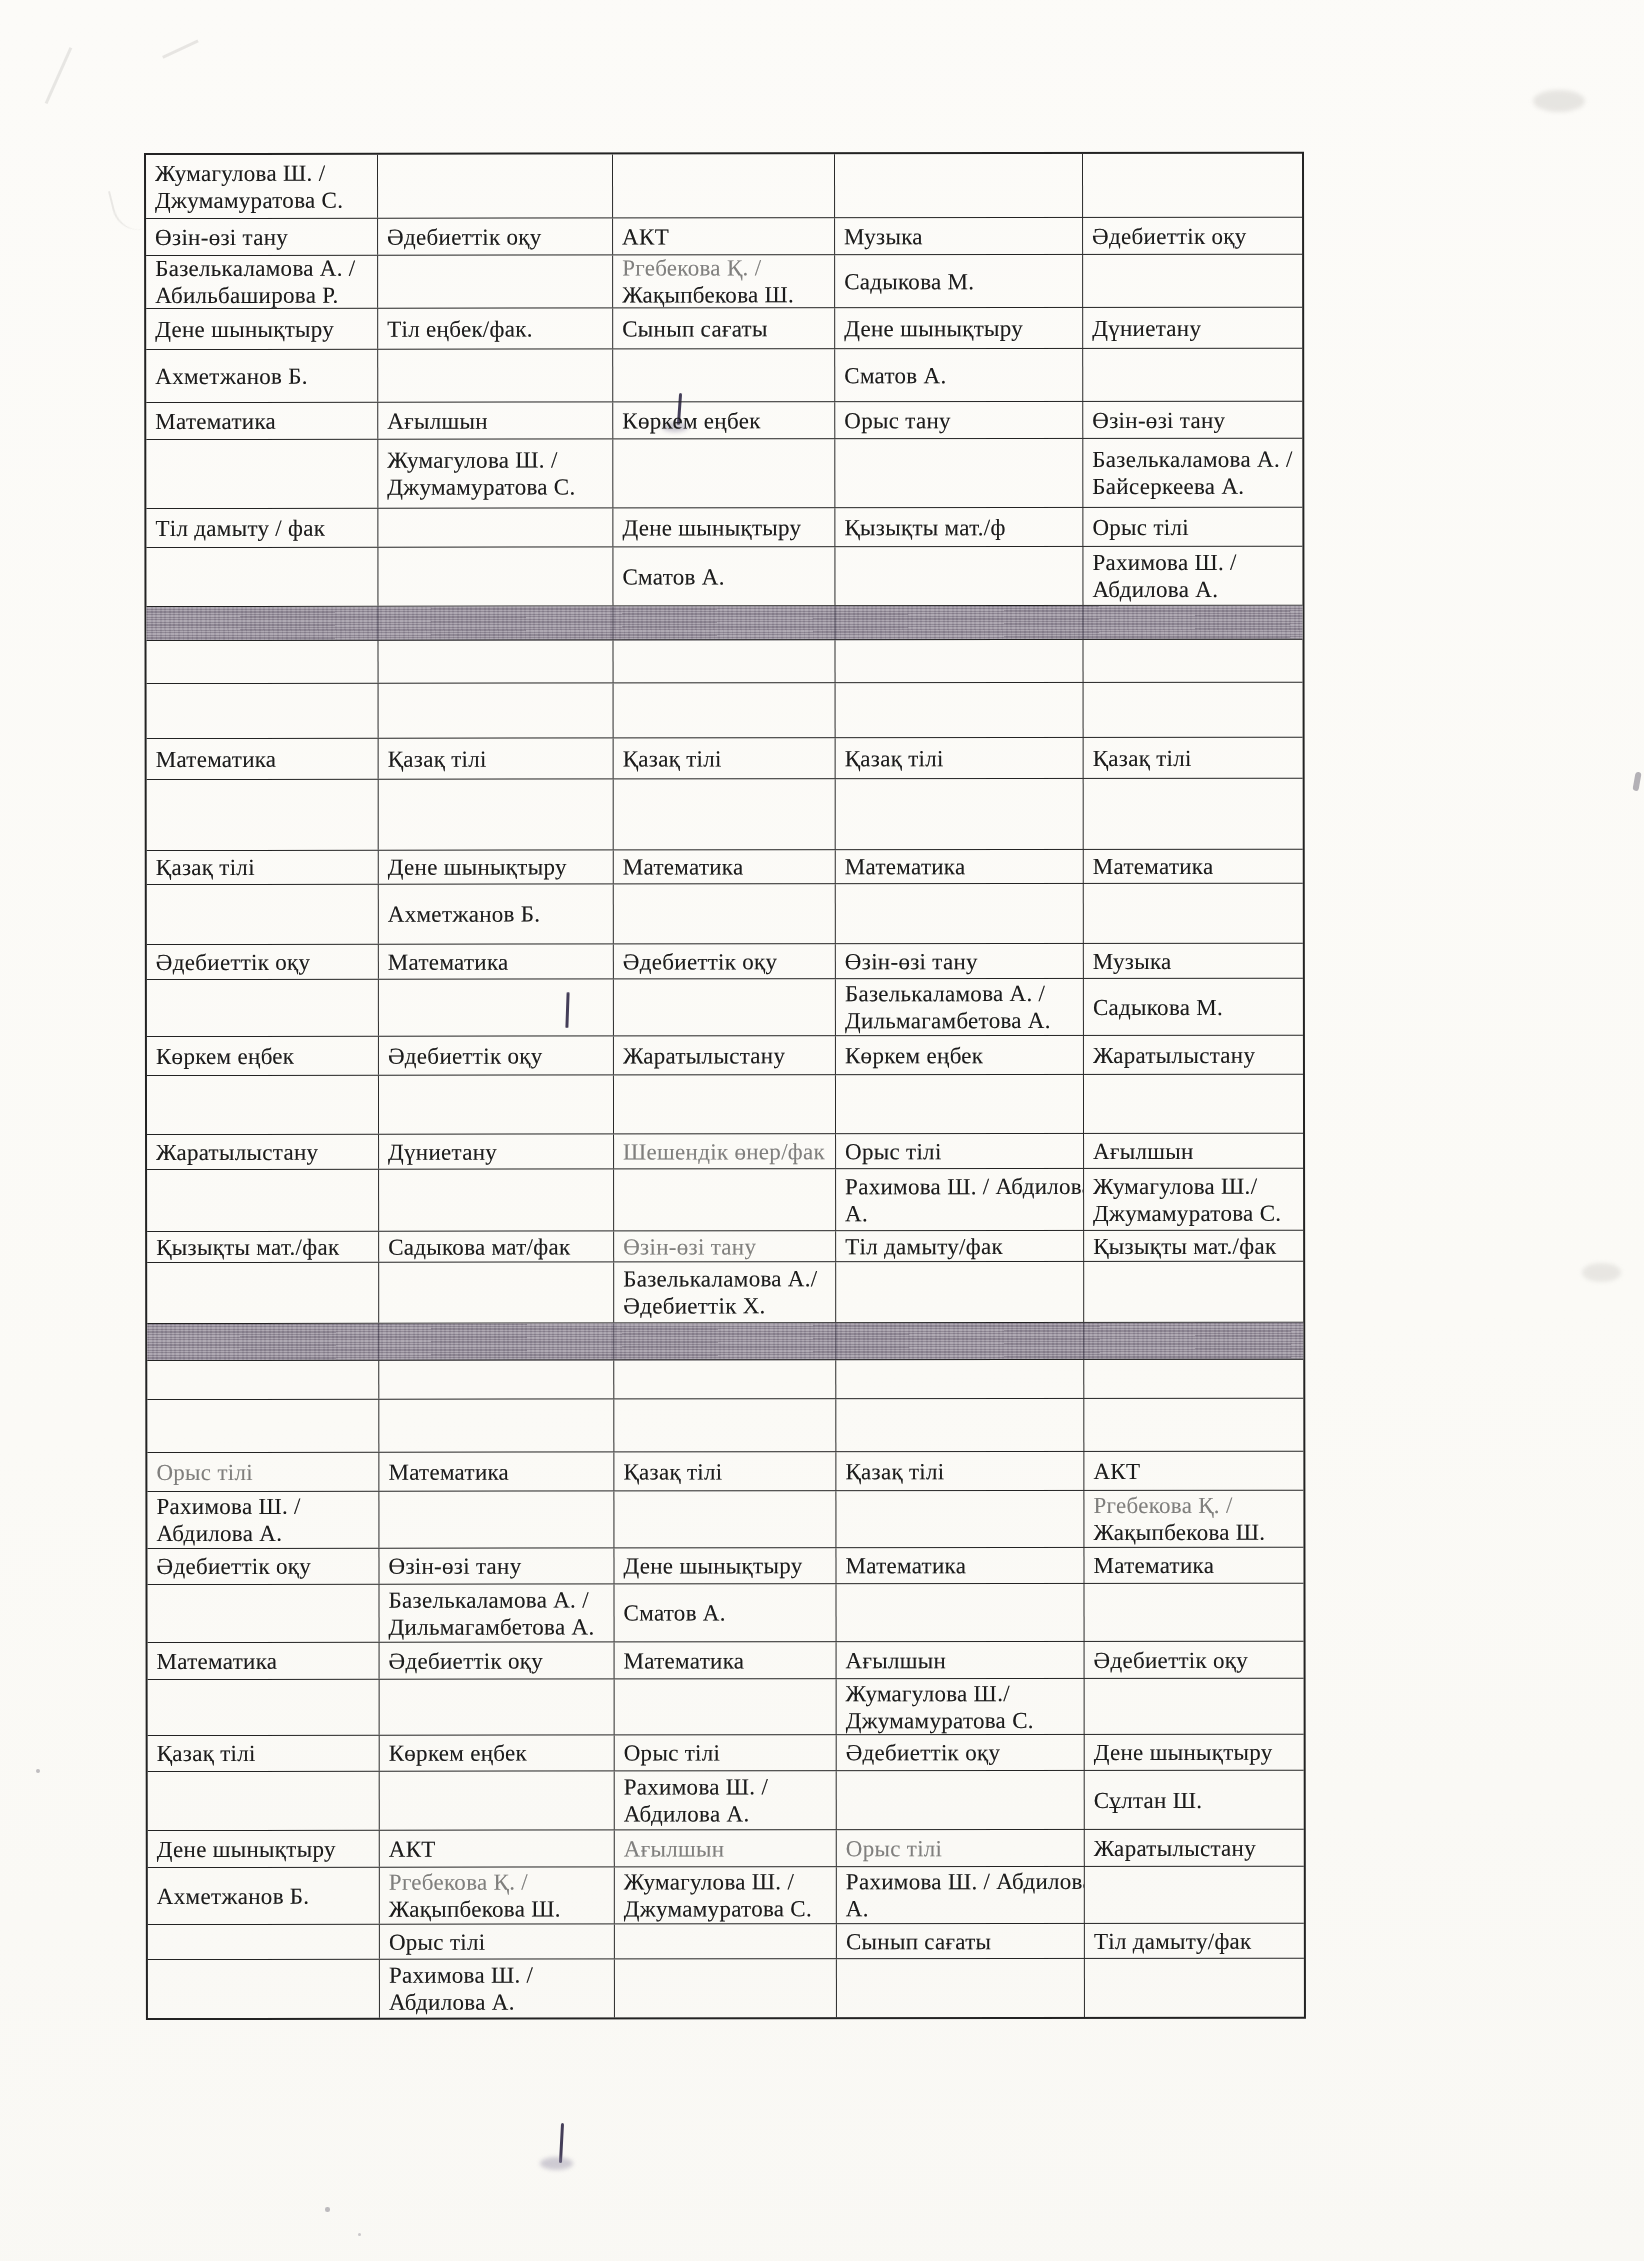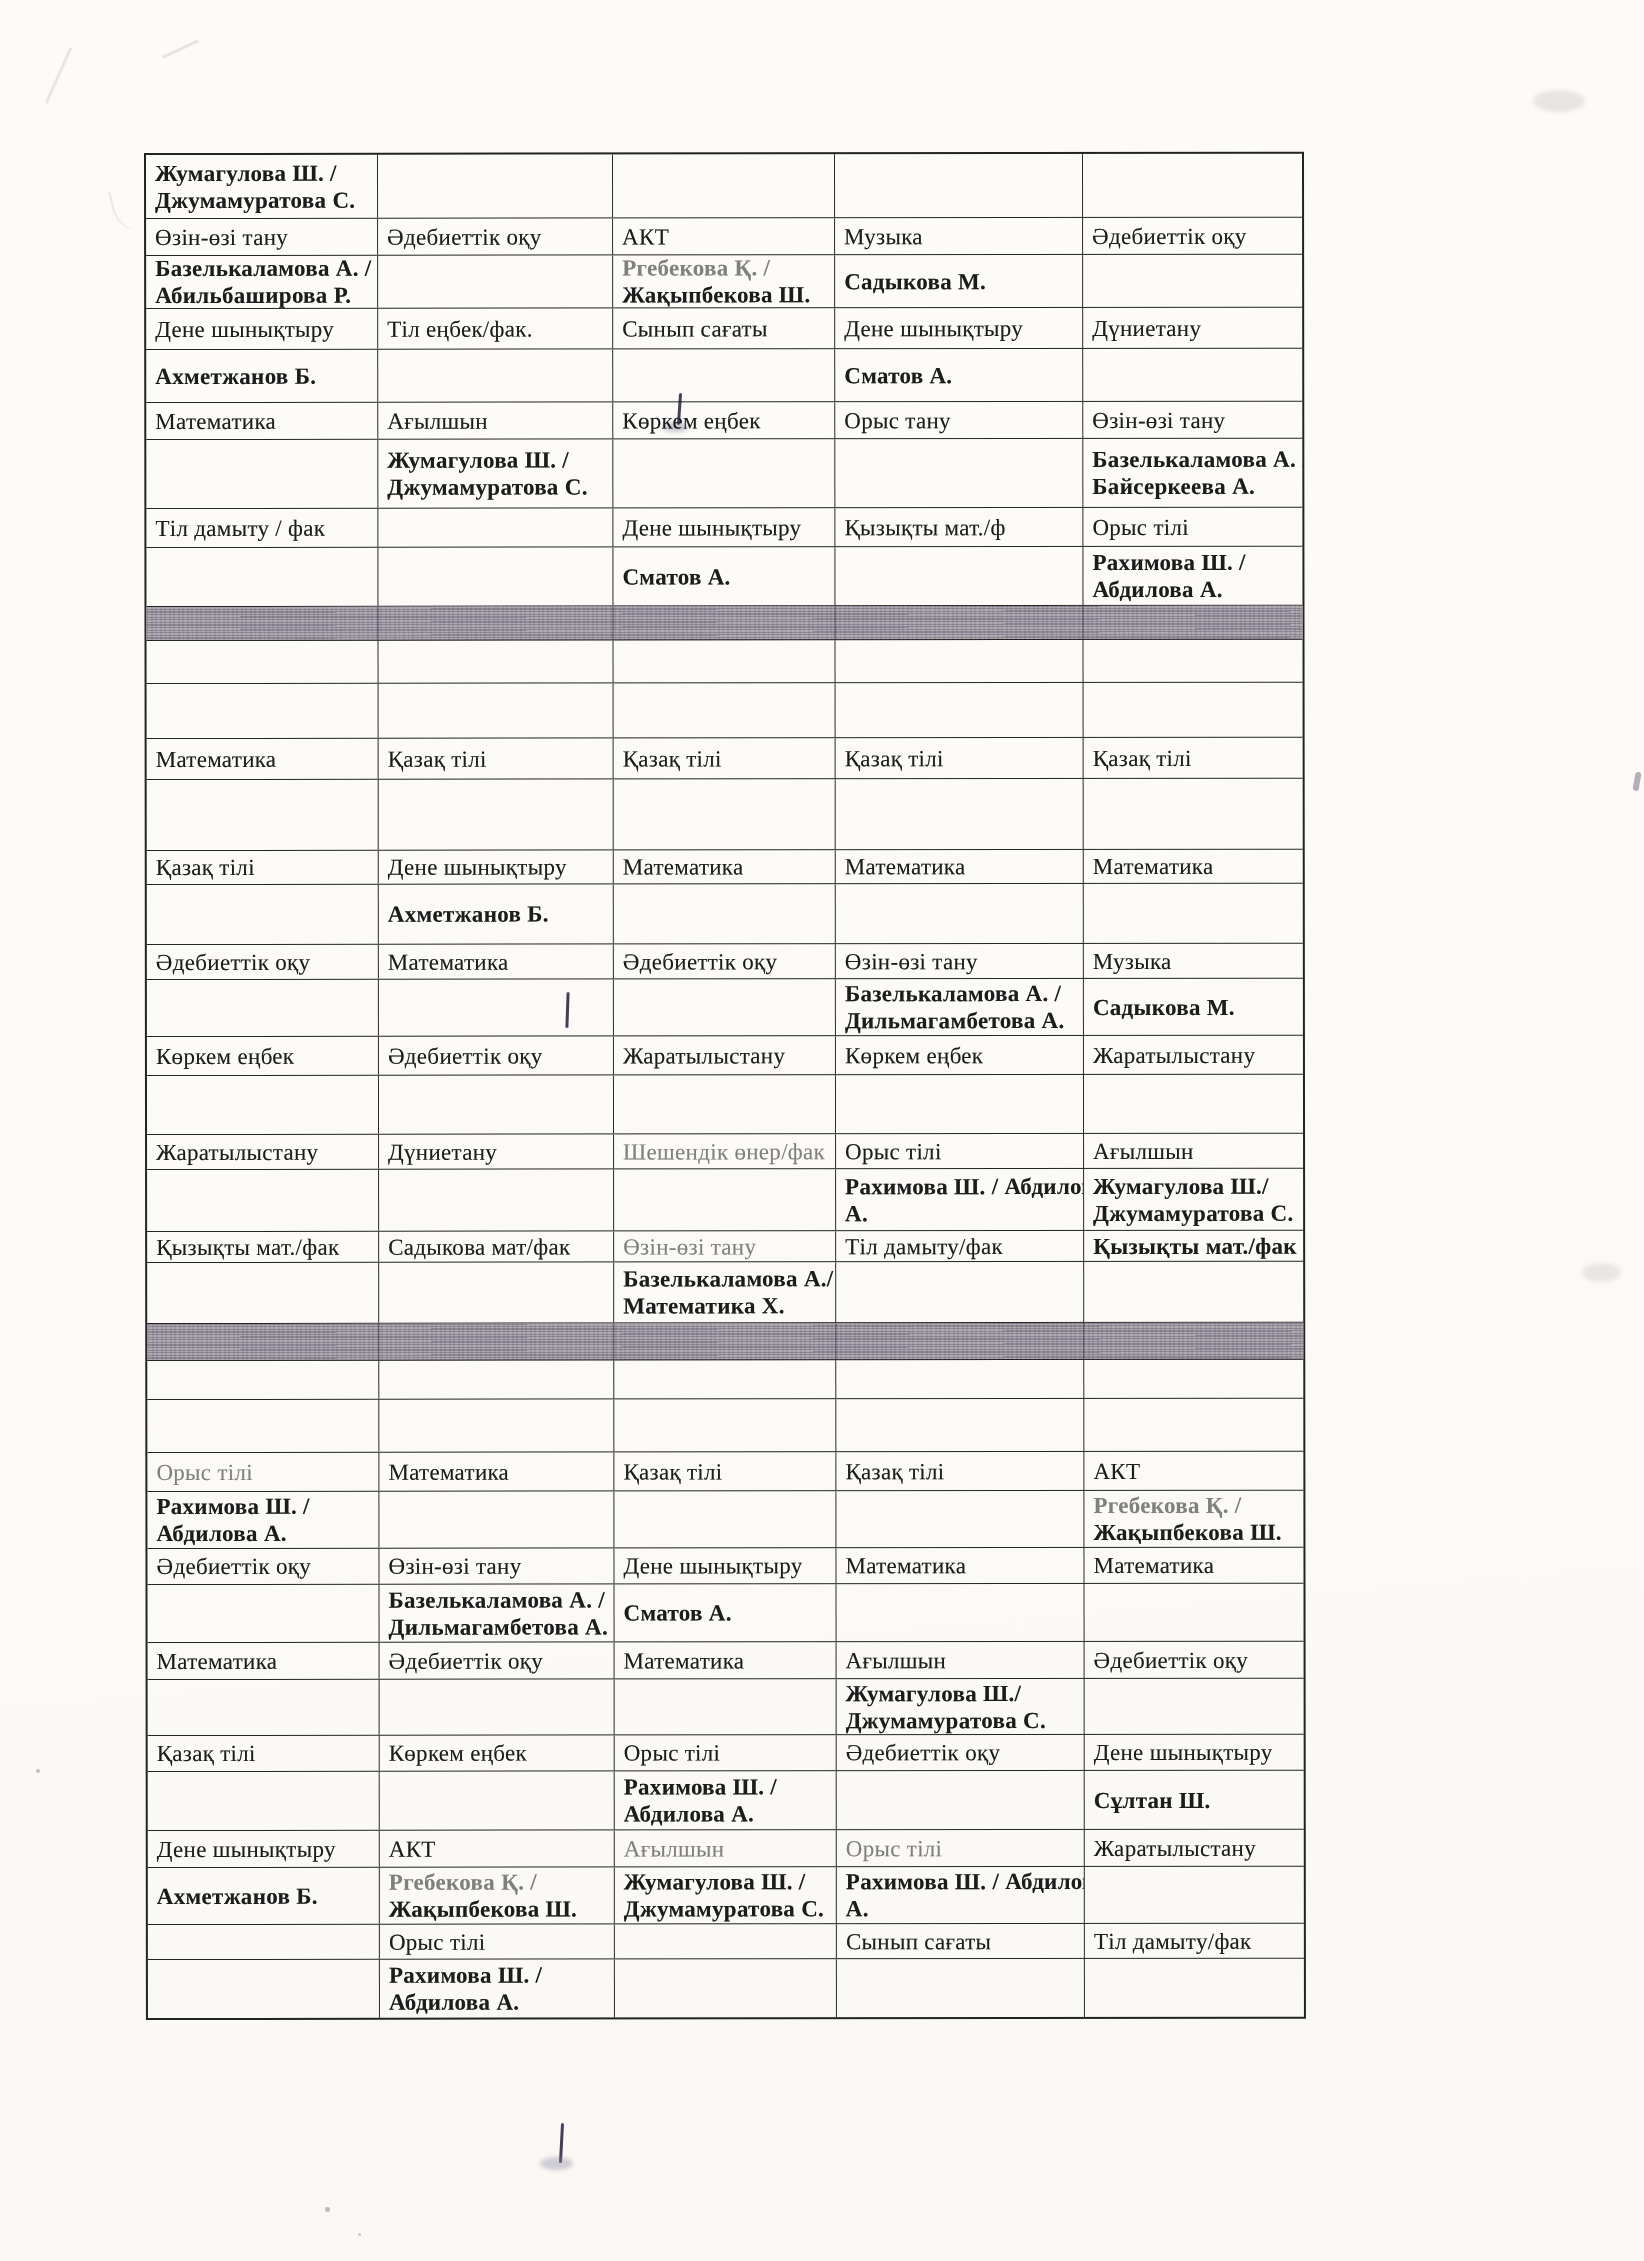--- a/index.html
+++ b/index.html
@@ -20,21 +20,21 @@
     box-sizing:border-box; border-right:1.9px solid var(--border-v,#2a2a2a);
     padding:2.6px 6.4px 2.6px 9px; display:flex; flex-direction:column;
     justify-content:center; overflow:hidden;
   }
   .cell:last-child { border-right:none; }
   .c0{width:232px;} .c1{width:235px;} .c2{width:222px;} .c3{width:248px;} .c4{flex:1;}
   .ln {
     font-size:23px; line-height:27px; white-space:nowrap;
     letter-spacing:0.3px; text-shadow:0 0 0.6px rgba(25,25,25,.38);
   }
-  .b { font-weight:bold; }
+  .b { font-weight:normal; }
   .light { opacity:.55; }
   .gray {
     background-color:var(--graybar,#a39ca7);
     background-image:
       repeating-linear-gradient(0deg, rgba(255,255,255,.14) 0 1.3px, rgba(20,10,30,.12) 1.3px 2.6px),
       repeating-linear-gradient(90deg, rgba(55,45,70,.14) 0 1.9px, transparent 1.9px 4.5px);
   }
   .gray .cell { border-right-color:rgba(20,15,35,.55); }
   .artifact { position:absolute; pointer-events:none; }
   .inkline { width:3.2px; border-radius:1.9px; background:#443e58; filter:blur(0.4px); }
@@ -359,21 +359,21 @@
         </div>
         <div class="cell c4">
           <div class="ln b">Қызықты мат./фак</div>
         </div>
       </div>
       <div class="row" style="height: 61px;">
         <div class="cell c0"></div>
         <div class="cell c1"></div>
         <div class="cell c2">
           <div class="ln b">Базелькаламова А./</div>
-          <div class="ln b">Математика Х.</div>
+          <div class="ln b">Әдебиеттік Х.</div>
         </div>
         <div class="cell c3"></div>
         <div class="cell c4"></div>
       </div>
       <div class="row gray" style="height: 37px;">
         <div class="cell c0"></div>
         <div class="cell c1"></div>
         <div class="cell c2"></div>
         <div class="cell c3"></div>
         <div class="cell c4"></div>

